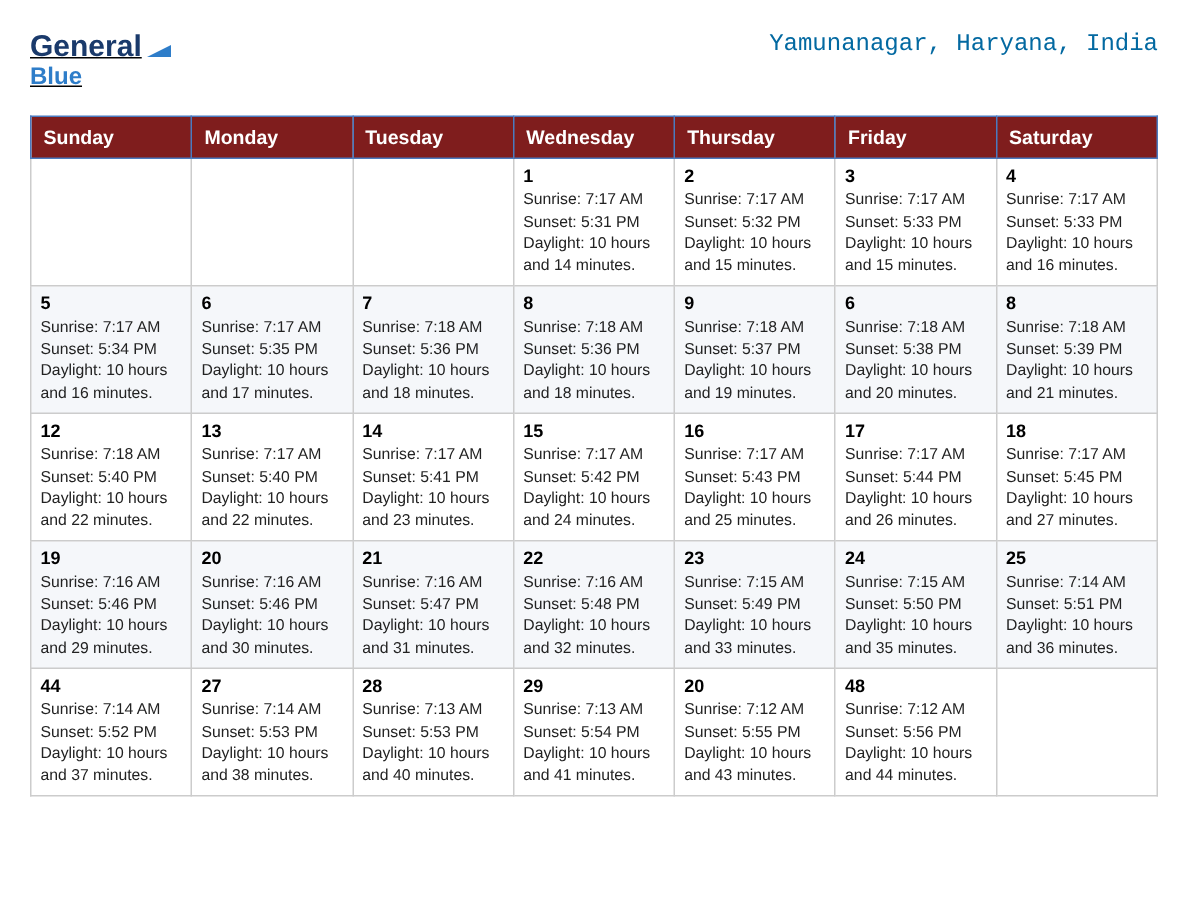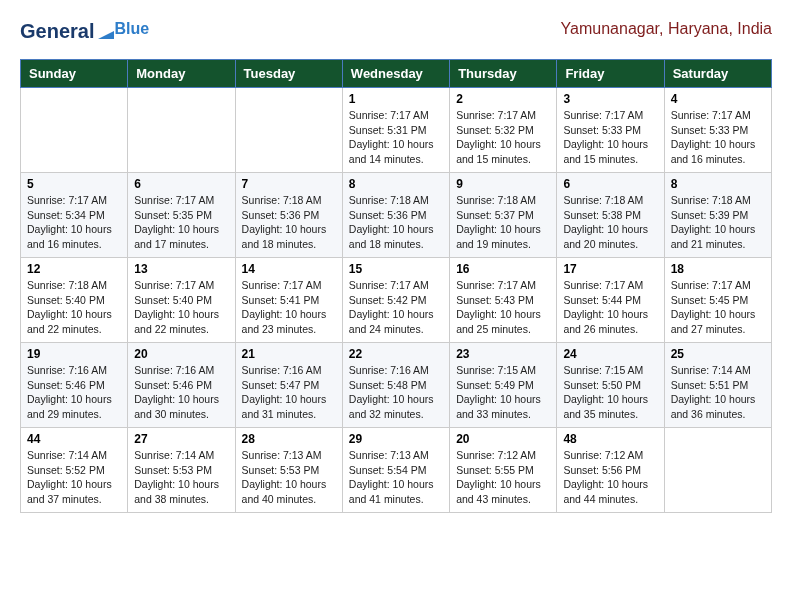--- a/index.html
+++ b/index.html
@@ -11,42 +11,44 @@
       padding: 20px;
     }
     .header {
       display: flex;
       justify-content: space-between;
       align-items: flex-start;
       margin-bottom: 16px;
     }
     .logo {
       display: flex;
-      flex-direction: row;
+      flex-direction: column;
       align-items: flex-start;
+      text-decoration: underline;
     }
     .title-section {
       text-align: right;
     }
     .month-title {
       font-size: 36px;
       font-weight: normal;
       color: #1a1a1a;
     }
     .location {
       font-size: 16px;
-      color: #7f1d1d;
+      color: #0369a1;
+      font-family: Liberation Mono, monospace;
     }
     .calendar {
       width: 100%;
       border-collapse: collapse;
       border: 1px solid #ccc;
     }
     .calendar th {
-      background-color: #14532d;
+      background-color: #7f1d1d;
       color: #fff;
       text-align: left;
       padding: 6px 8px;
       font-size: 13px;
       border: 1px solid #4a7abf;
     }
     .calendar td {
       vertical-align: top;
       padding: 4px 6px;
       border: 1px solid #ccc;

